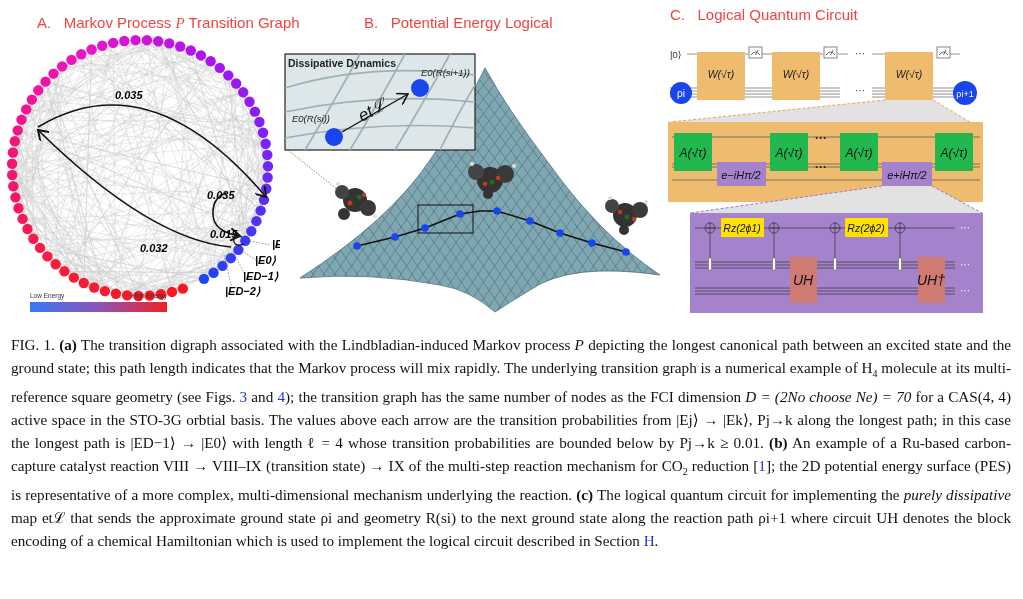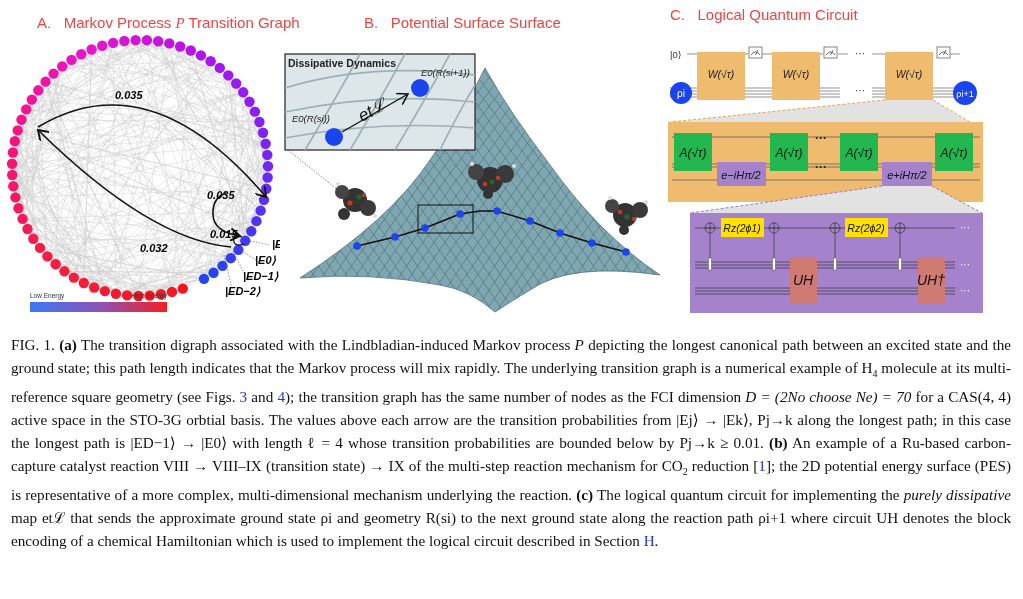--- a/index.html
+++ b/index.html
@@ -15,21 +15,21 @@
 </style>
 </head>
 <body>
 
 <div class="fig">
 
   <div class="panel-title" style="left:37px; top:14px;">
     <span>A.</span>&nbsp;&nbsp; <span>Markov Process </span><span class="ital">P</span><span> Transition Graph</span>
   </div>
   <div class="panel-title" style="left:364px; top:14px;">
-    <span>B.</span>&nbsp;&nbsp; <span>Potential Surface Surface</span>
+    <span>B.</span>&nbsp;&nbsp; <span>Potential Energy Logical</span>
   </div>
   <div class="panel-title" style="left:670px; top:6px;">
     <span>C.</span>&nbsp;&nbsp; <span>Logical Quantum Circuit</span>
   </div>
 
   <svg id="svgA" style="position:absolute;left:0;top:0;" width="280" height="320" viewBox="0 0 280 320">
     <defs>
       <linearGradient id="cbgrad" x1="0" x2="1" y1="0" y2="0">
         <stop offset="0" stop-color="#3a78f2"></stop>
         <stop offset="0.5" stop-color="#8a55b8"></stop>

